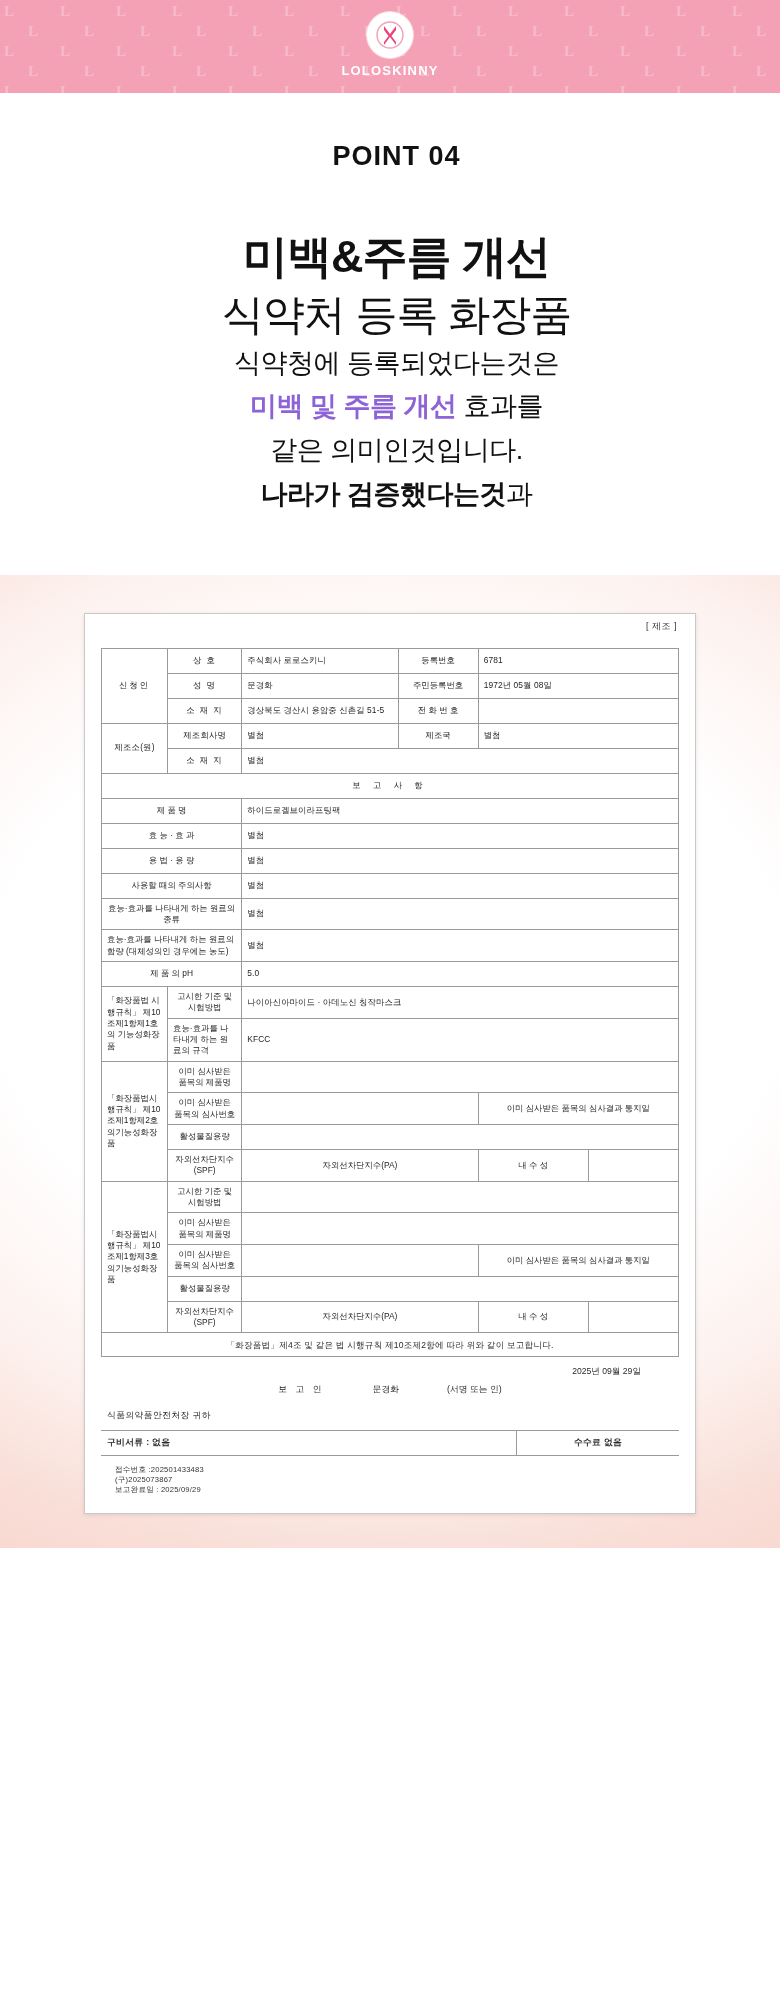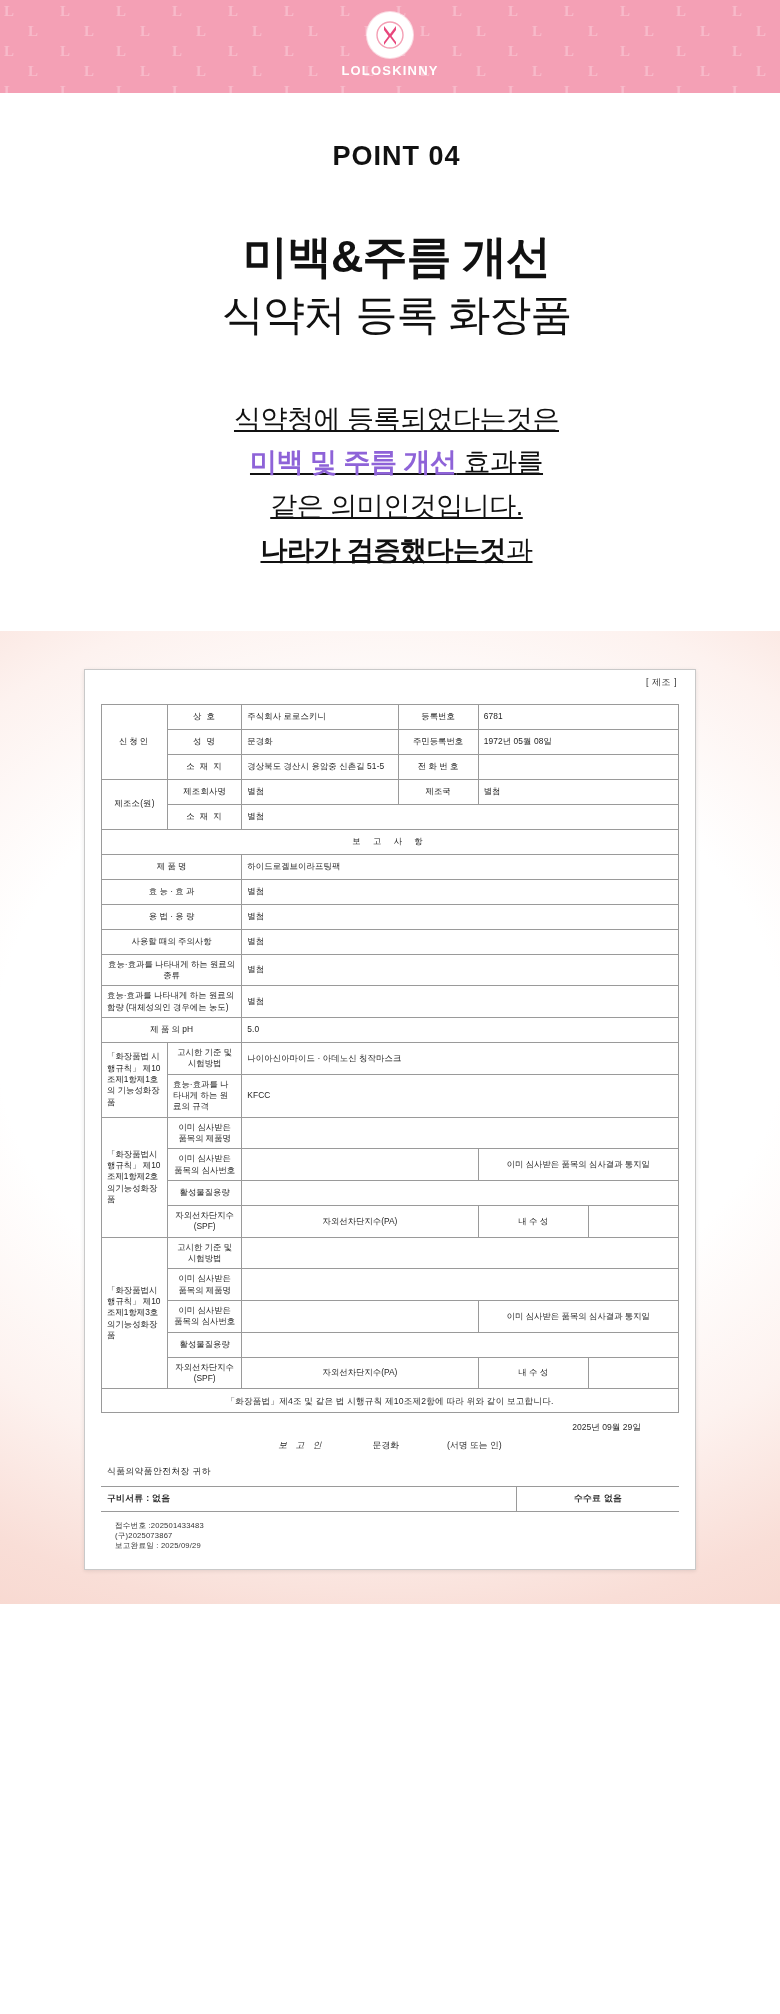--- a/index.html
+++ b/index.html
@@ -89,26 +89,24 @@
   }
   .headline2 {
     font-size: 42px;
     font-weight: 400;
     color: #111111;
     letter-spacing: -1px;
     line-height: 1.25;
     margin-top: 6px;
   }
   .desc {
-    margin-top: 56px;
     font-size: 27px;
     line-height: 1.62;
     color: #111111;
     letter-spacing: -0.5px;
-    text-decoration: underline;
   }
   .desc .accent {
     color: #8e63d8;
     font-weight: 700;
   }
   .desc .strong {
     font-weight: 700;
     color: #111111;
   }
 
@@ -211,21 +209,21 @@
     font-size: 8.6px;
   }
   .doc-signer {
     display: flex;
     justify-content: center;
     align-items: center;
     gap: 48px;
     padding: 3px 0 10px 0;
     font-size: 8.8px;
   }
-  .doc-signer .sp1 { letter-spacing: 3px; font-style: italic; }
+  .doc-signer .sp1 { letter-spacing: 3px; }
   .doc-authority {
     padding: 4px 0 8px 6px;
     font-size: 8.8px;
     letter-spacing: .4px;
   }
   .doc-fee-row {
     display: flex;
     border: 1px solid #9a9a9a;
     border-left: none;
     border-right: none;

